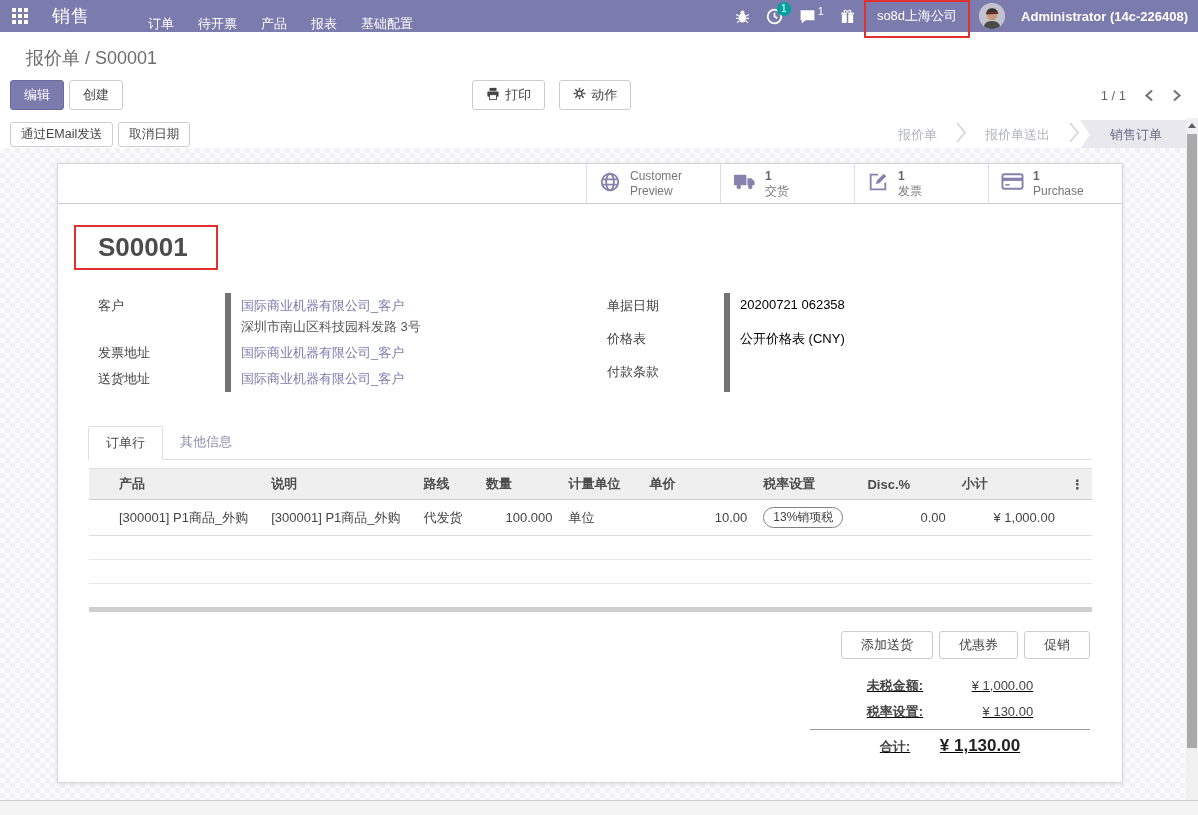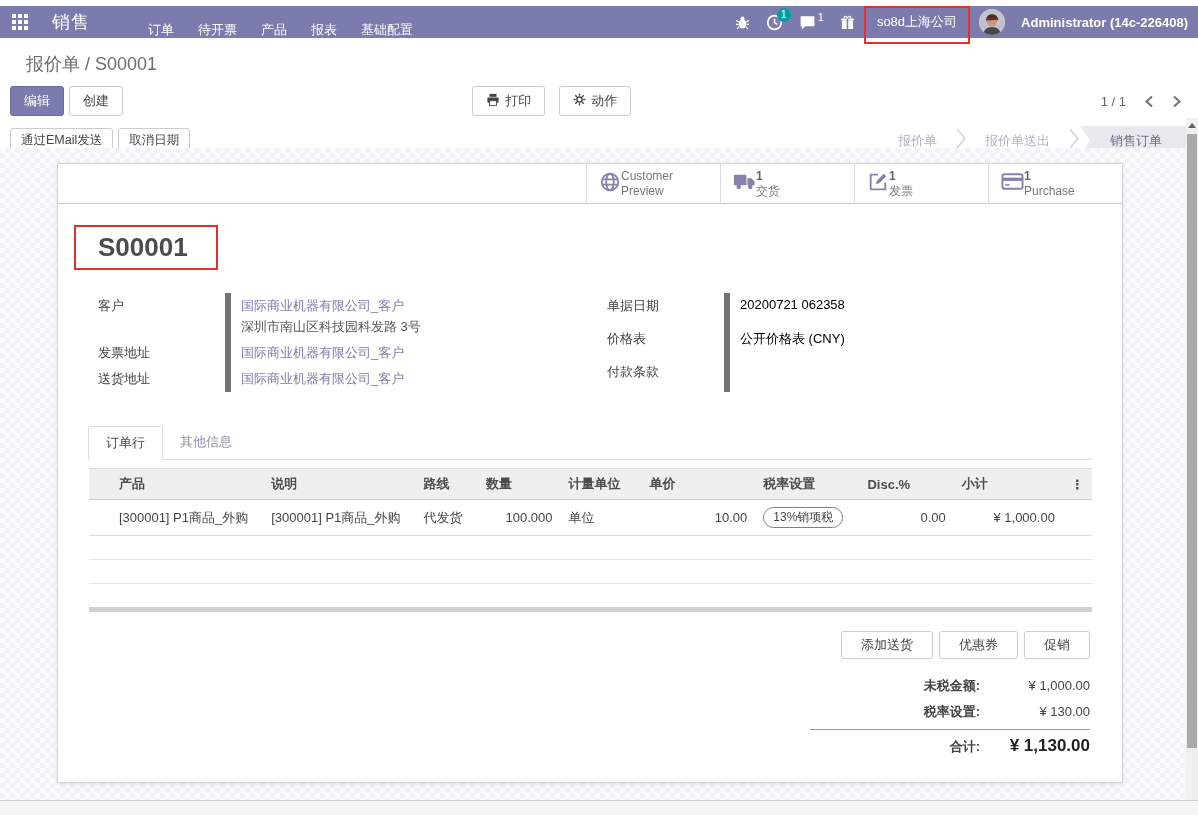--- a/index.html
+++ b/index.html
@@ -1,21 +1,21 @@
 <!DOCTYPE html>
 <html><head>
 <meta charset="utf-8">
 <style>
   * { box-sizing: border-box; }
   html,body { margin:0; padding:0; }
   body { font-family:"Liberation Sans","DejaVu Sans",sans-serif; }
   .page { position:relative; width:1198px; height:815px; background:#fff; overflow:hidden; }
 
   
-  .navbar { position:relative; height:32px; background:#7c7bad; display:flex; align-items:center; color:#fff; font-size:13px; z-index:5;margin-top:6px; }
+  .navbar { position:relative; height:32px; background:#7c7bad; display:flex; align-items:center; color:#fff; font-size:13px; z-index:5; }
   .apps-grid { display:grid; grid-template-columns:repeat(3,4px); grid-auto-rows:4px; gap:2px; margin:0 10px 0 12px; cursor:pointer; }
   .apps-grid i { background:#fff; display:block; }
   .brand { font-size:18px; margin:0 0 0 14px; letter-spacing:1px; }
   .menus { display:flex; margin-left:46px; height:32px; }
   .menu { padding:8px 12px; line-height:32px; color:#fff; text-decoration:none; cursor:pointer; }
   .nav-right { margin-left:auto; display:flex; align-items:center; gap:16px; padding-right:10px; }
   .sysicon { position:relative; display:flex; align-items:center; cursor:pointer; }
   .badge { position:absolute; top:-6px; right:-8px; background:#00a09d; color:#fff; font-size:10px; line-height:14px; min-width:14px; text-align:center; border-radius:8px; padding:0 2px; }
   .msg-count { font-size:11px; color:#fff; position:relative; top:-5px; margin-left:2px; }
   .company { position:relative; padding:2px 6px; cursor:pointer; }
@@ -43,21 +43,21 @@
   .step.active { background:#e8e8ee; color:#6e6e8c; padding:0 24px 0 30px; clip-path:polygon(0 0,100% 0,100% 100%,0 100%,10px 50%); }
   .sep { flex:0 0 auto; }
 
   
   .content { position:absolute; top:148px; left:0; width:1186px; height:652px;
     background-image:conic-gradient(#f2f2f6 0 25%, #fbfbfd 0 50%, #f2f2f6 0 75%, #fbfbfd 0);
     background-size:10px 10px; }
   .sheet { position:relative; margin:15px 0 0 57px; width:1066px; height:620px; background:#fff; border:1px solid #d5d5d5; box-shadow:0 1px 4px rgba(0,0,0,.1); }
 
   .stat-row { height:40px; border-bottom:1px solid #ccc; display:flex; justify-content:flex-end; }
-  .stat-btn { width:134px; border-left:1px solid #ddd; display:flex; align-items:center; padding-left:12px; cursor:pointer; background:#fff; }
+  .stat-btn { width:134px; border-left:1px solid #ddd; display:flex; align-items:center; gap:9px; padding-left:12px; cursor:pointer; background:#fff; }
   .stat-text { font-size:12px; color:#777; line-height:1.2; }
   .stat-num { font-weight:bold; color:#666; display:block; }
 
   .sheet-body { padding:14px 30px 0 30px; }
   .title-wrap { margin:14px 0 0 10px; }
   .title { position:relative; display:inline-block; font-size:26px; font-weight:bold; color:#4c4c4c; margin:0; }
   .title-anno { top:-7px; left:-24px; right:-30px; bottom:-7px; }
 
   .fields { display:flex; margin-top:30px; }
   .fgroup { border-collapse:collapse; font-size:13px; }
@@ -80,21 +80,21 @@
   .tax-pill { display:inline-block; border:1px solid #808080; border-radius:11px; padding:1px 9px; font-size:12px; color:#444; }
   .opt-icon { color:#555; font-weight:bold; cursor:pointer; text-align:center; }
 
   .empty-line { height:24px; border-bottom:1px solid #e7e7e7; width:1003px; margin-left:1px; }
   .foot-bar { height:5px; background:#cfcfcf; width:1003px; margin:23px 0 0 1px; }
 
   .actions { display:flex; justify-content:flex-end; gap:6px; margin:19px 2px 0 0; }
   .actions .btn { padding:4px 19px; }
 
   .totals { width:280px; margin:14px 2px 0 auto; font-size:13px; }
-  .trow { display:flex; justify-content:flex-end; align-items:baseline; padding:4px 0; }
+  .trow { display:flex; justify-content:center; align-items:baseline; padding:4px 0;text-decoration:underline; }
   .tlabel { font-weight:bold; color:#444; }
   .tval { min-width:110px; text-align:right; color:#444; }
   .tsep { border-top:1px solid #9a9a9a; margin:4px 0 2px 0; }
   .trow.total .tval { font-size:17px; font-weight:bold; color:#222; }
 
   
   .footer-strip { position:absolute; left:0; bottom:0; width:100%; height:15px; background:#f4f4f4; border-top:1px solid #ccc; }
   .scrollbar { position:absolute; top:118px; right:0; width:12px; height:682px; background:#f0f0f0; z-index:6; }
   .sb-up { width:0; height:0; margin:5px auto 0 auto; border-left:4px solid transparent; border-right:4px solid transparent; border-bottom:5px solid #606060; cursor:pointer; }
   .sb-thumb { position:absolute; top:16px; left:1px; width:10px; height:614px; background:#a9a9a9; cursor:grab; }

